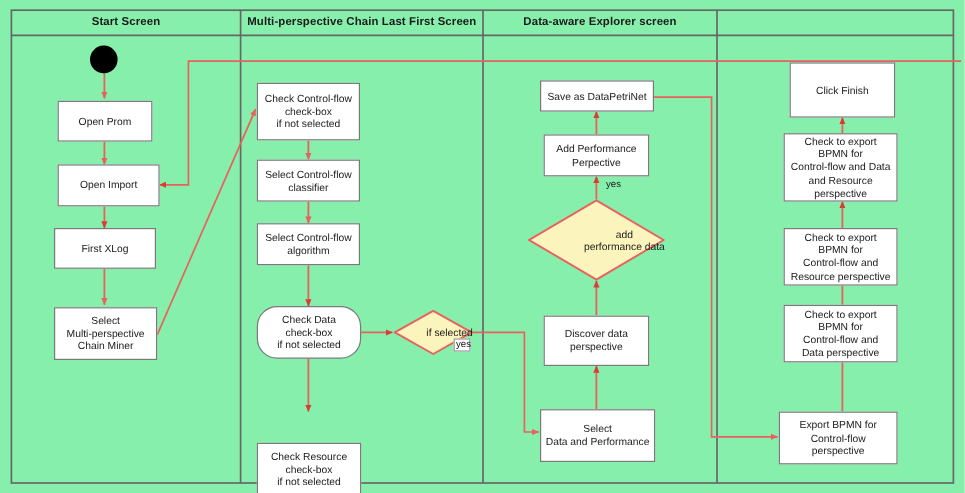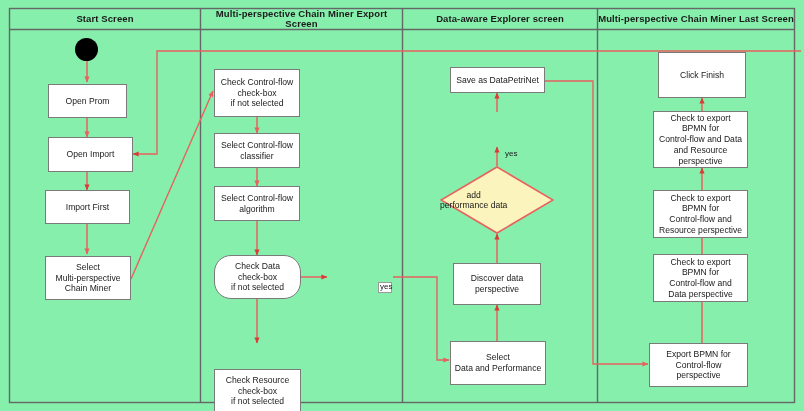--- a/index.html
+++ b/index.html
@@ -21,21 +21,21 @@
     font-size:8.6px;line-height:1.25;
     color:#1a1a1a;
     box-sizing:border-box;
     background:#ffffff;
     border:1px solid #7a7a7a;
     padding:1px 2px;
     white-space:pre-line;
   }
   .diamond{
     position:absolute;
-    display:flex;align-items:center;justify-content:flex-start;
+    display:flex;align-items:center;justify-content:flex-end;
     text-align:center;
     font-size:8.6px;line-height:1.2;
     color:#1a1a1a;
     white-space:pre-line;
     box-sizing:border-box;
   }
   .diamond .dshape{position:absolute;left:0;top:0;width:100%;height:100%;}
   .diamond .dtxt{position:relative;z-index:2;}
   .start-dot{position:absolute;border-radius:50%;background:#000000;}
   .edge-label{
@@ -141,41 +141,38 @@
     </g>
     <g>
       <path d="M702,122 L702,98" stroke="#e8615e" stroke-width="1.5" fill="none" marker-end="url(#ahd)"></path>
     </g>
   </svg>
 
   <div class="lane-title" style="left:10px;top:9px;width:190px;height:20px;">
     <span>Start Screen</span>
   </div>
   <div class="lane-title" style="left:201px;top:9px;width:201px;height:20px;">
-    <span>Multi-perspective Chain Miner Export Screen</span>
+    <span>Multi-perspective Chain Last First Screen</span>
   </div>
   <div class="lane-title" style="left:403px;top:9px;width:194px;height:20px;">
     <span>Data-aware Explorer screen</span>
   </div>
-  <div class="lane-title" style="left:598px;top:9px;width:196px;height:20px;">
-    <span>Multi-perspective Chain Miner Last Screen</span>
-  </div>
 
   <div class="start-dot" style="left:75px;top:38px;width:23px;height:23px;"></div>
 
   <div class="node" style="left:48px;top:84px;width:79px;height:34px;">
     <span>Open Prom</span>
   </div>
 
   <div class="node" style="left:48px;top:137px;width:85px;height:35px;">
     <span>Open Import</span>
   </div>
 
   <div class="node" style="left:45px;top:190px;width:85px;height:34px;">
-    <span>Import First</span>
+    <span>First XLog</span>
   </div>
 
   <div class="node" style="left:45px;top:256px;width:86px;height:44px;">
     <span>Select
 Multi-perspective
 Chain Miner</span>
   </div>
 
   <div class="node" style="left:214px;top:69px;width:86px;height:48px;">
     <span>Check Control-flow
@@ -198,29 +195,39 @@
 check-box
 if not selected</span>
   </div>
 
   <div class="node" style="left:214px;top:345px;width:87px;height:44px;margin-top:24px;">
     <span>Check Resource
 check-box
 if not selected</span>
   </div>
 
+  <div class="diamond" style="left:328px;top:258px;width:66px;height:38px;">
+    <svg class="dshape" viewBox="0 0 66 38" preserveAspectRatio="none">
+      <polygon points="33,1 65,19 33,37 1,19" fill="#fcf4bd" stroke="#e8615e" stroke-width="1.6"></polygon>
+    </svg>
+    <span class="dtxt">if selected</span>
+  </div>
 
   <div class="edge-label" style="left:378px;top:282px;width:14px;height:11px;">
     <span>yes</span>
   </div>
 
   <div class="node" style="left:450px;top:67px;width:95px;height:26px;">
     <span>Save as DataPetriNet</span>
   </div>
 
+  <div class="node" style="left:453px;top:112px;width:88px;height:35px;">
+    <span>Add Performance
+Perpective</span>
+  </div>
 
   <div class="edge-label plain" style="left:505px;top:150px;width:18px;height:11px;">
     <span>yes</span>
   </div>
 
   <div class="diamond" style="left:440px;top:166px;width:114px;height:68px;">
     <svg class="dshape" viewBox="0 0 114 68" preserveAspectRatio="none">
       <polygon points="57,1 113,34 57,67 1,34" fill="#fcf4bd" stroke="#e8615e" stroke-width="1.6"></polygon>
     </svg>
     <span class="dtxt">add

